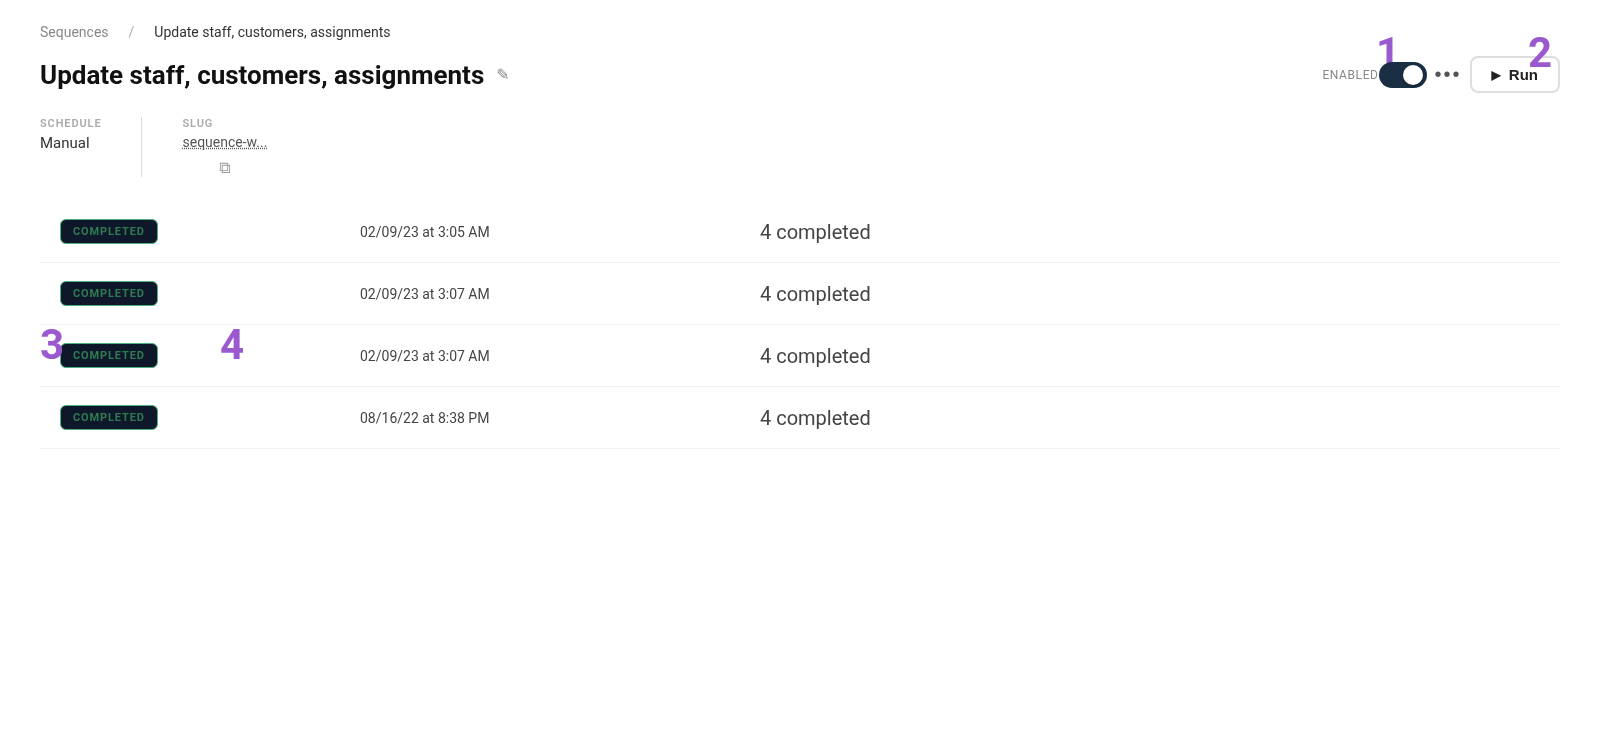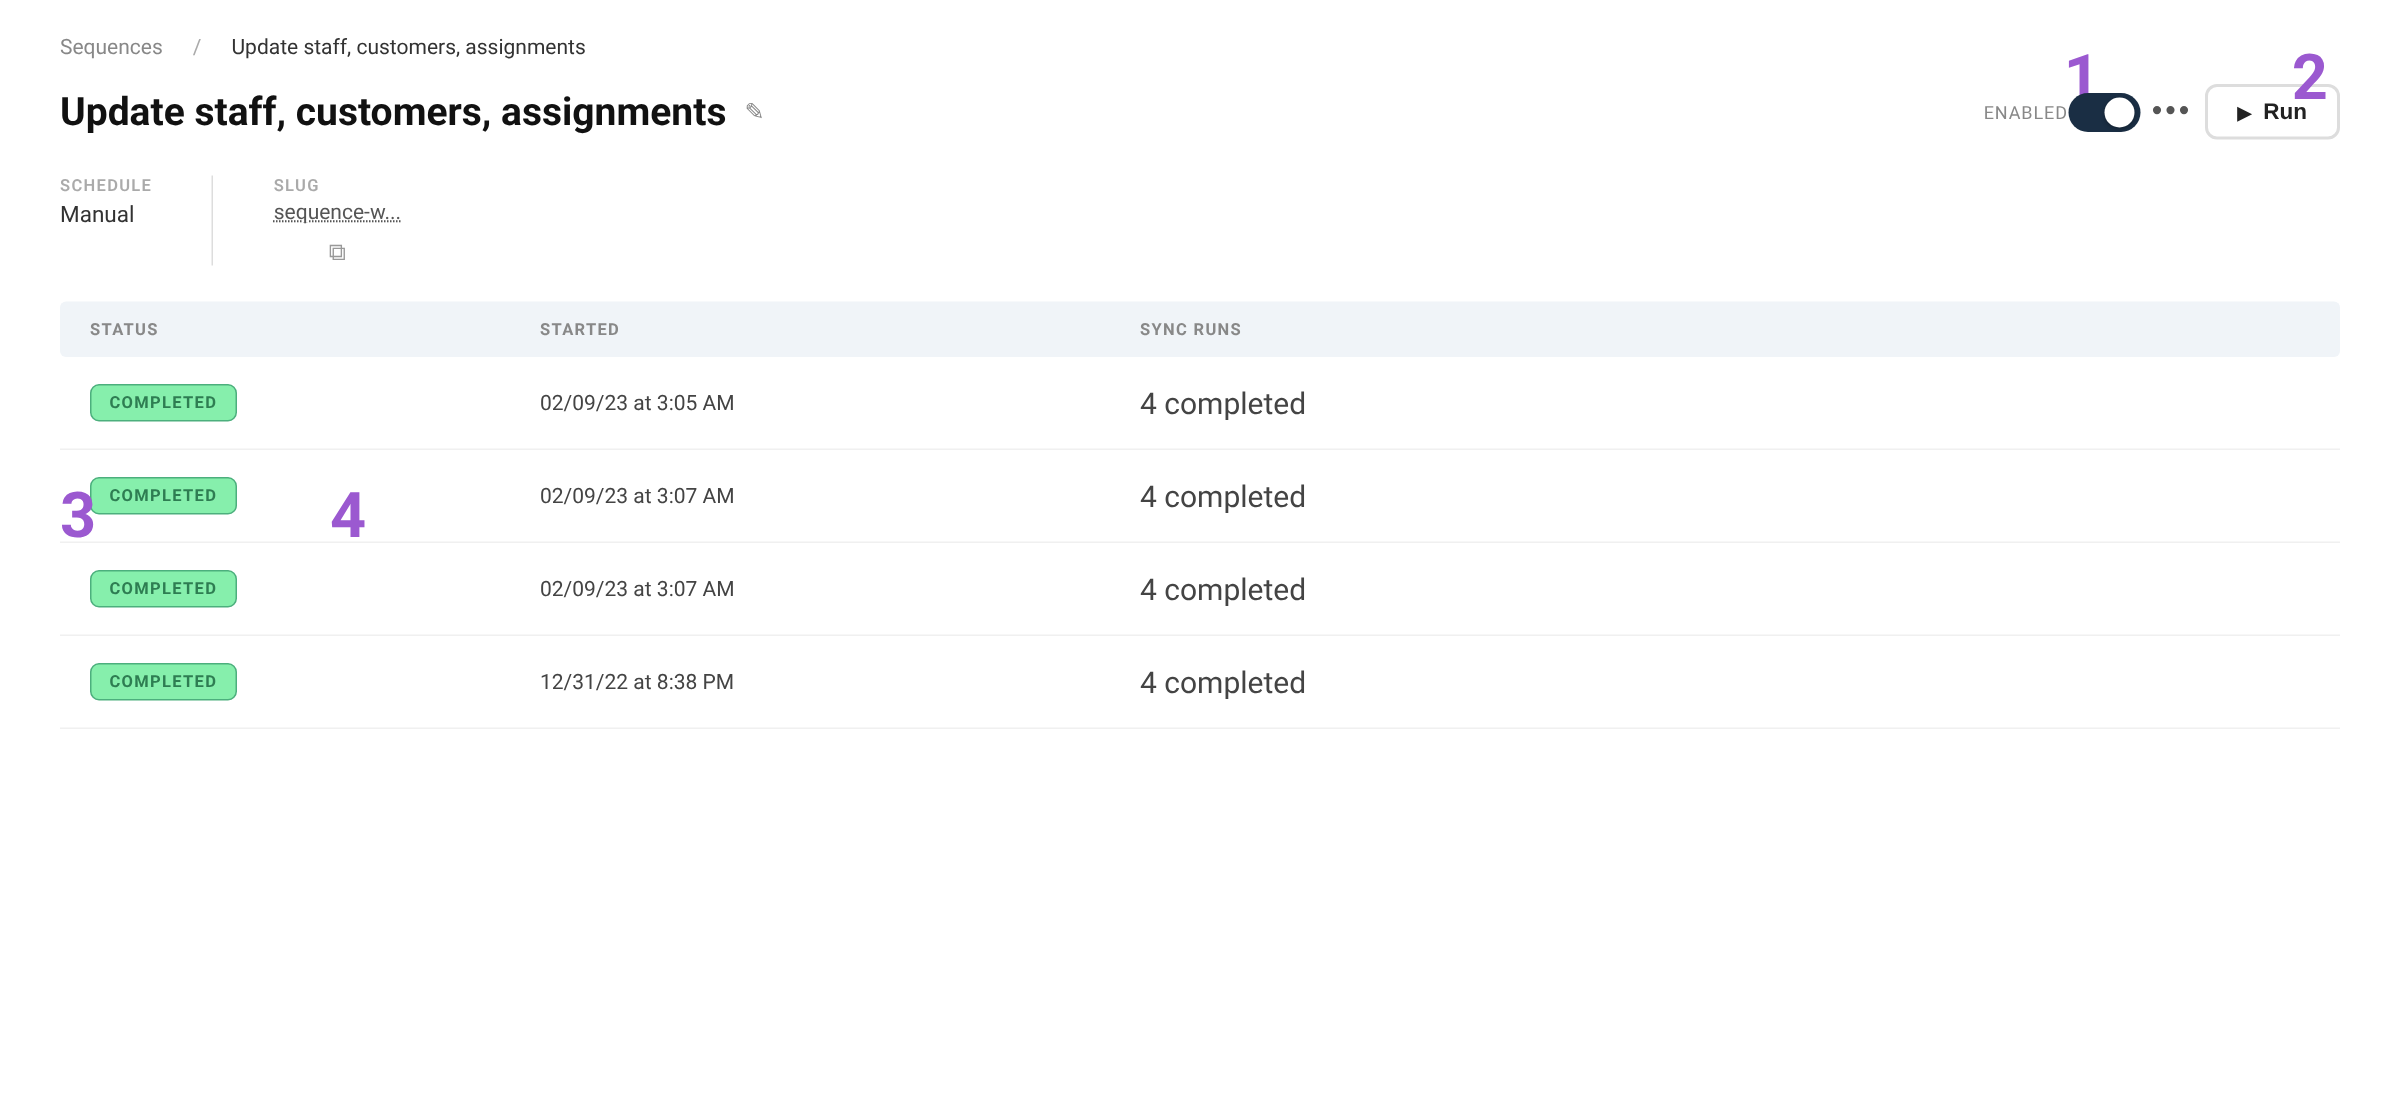--- a/index.html
+++ b/index.html
@@ -218,21 +218,21 @@
       display: inline-flex;
       align-items: center;
       padding: 5px 12px;
       border-radius: 6px;
       font-size: 11px;
       font-weight: 700;
       letter-spacing: 0.08em;
       text-transform: uppercase;
       border: 1.5px solid #4caf7d;
       color: #2e7d52;
-      background: #86efac;
+      background: #0f172a;
     }
     .started-cell {
       font-size: 14px;
       color: #444;
     }
     .sync-cell {
       font-size: 20px;
       color: #444;
     }
   </style>
@@ -280,25 +280,20 @@
       <span class="meta-label">SLUG</span>
       <div class="slug-row">
         <span class="slug-text">sequence-w...</span>
         <span class="copy-icon">⧉</span>
       </div>
     </div>
   </div>
 
 
   <div class="table-container">
-    <div class="table-header">
-      <span class="th">STATUS</span>
-      <span class="th">STARTED</span>
-      <span class="th">SYNC RUNS</span>
-    </div>
 
     <div class="table-row">
       <div>
         <span class="status-badge">COMPLETED</span>
       </div>
       <div class="started-cell">02/09/23 at 3:05 AM</div>
       <div class="sync-cell">4 completed</div>
     </div>
 
     <div class="table-row">
@@ -314,18 +309,18 @@
         <span class="status-badge">COMPLETED</span>
       </div>
       <div class="started-cell">02/09/23 at 3:07 AM</div>
       <div class="sync-cell">4 completed</div>
     </div>
 
     <div class="table-row">
       <div>
         <span class="status-badge">COMPLETED</span>
       </div>
-      <div class="started-cell">12/31/22 at 8:38 PM</div>
+      <div class="started-cell">08/16/22 at 8:38 PM</div>
       <div class="sync-cell">4 completed</div>
     </div>
   </div>
 
 </div>
 
 </body></html>

